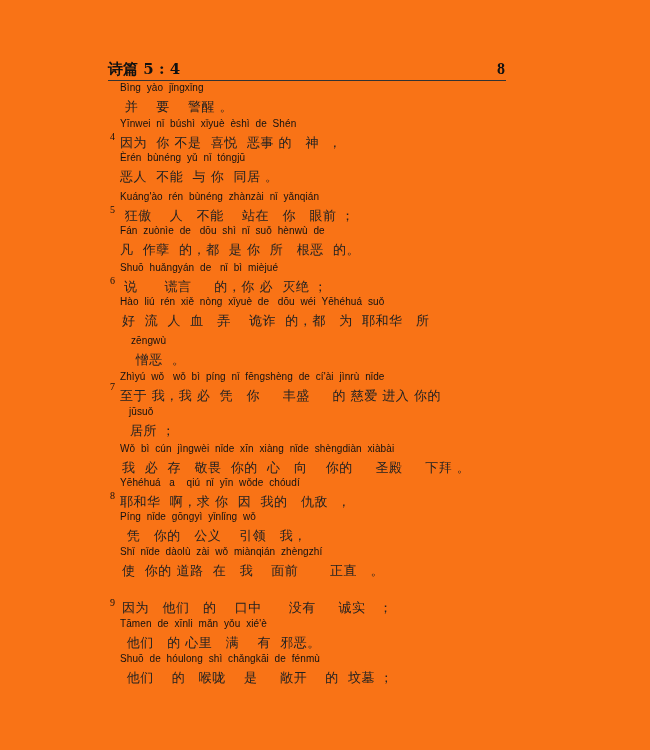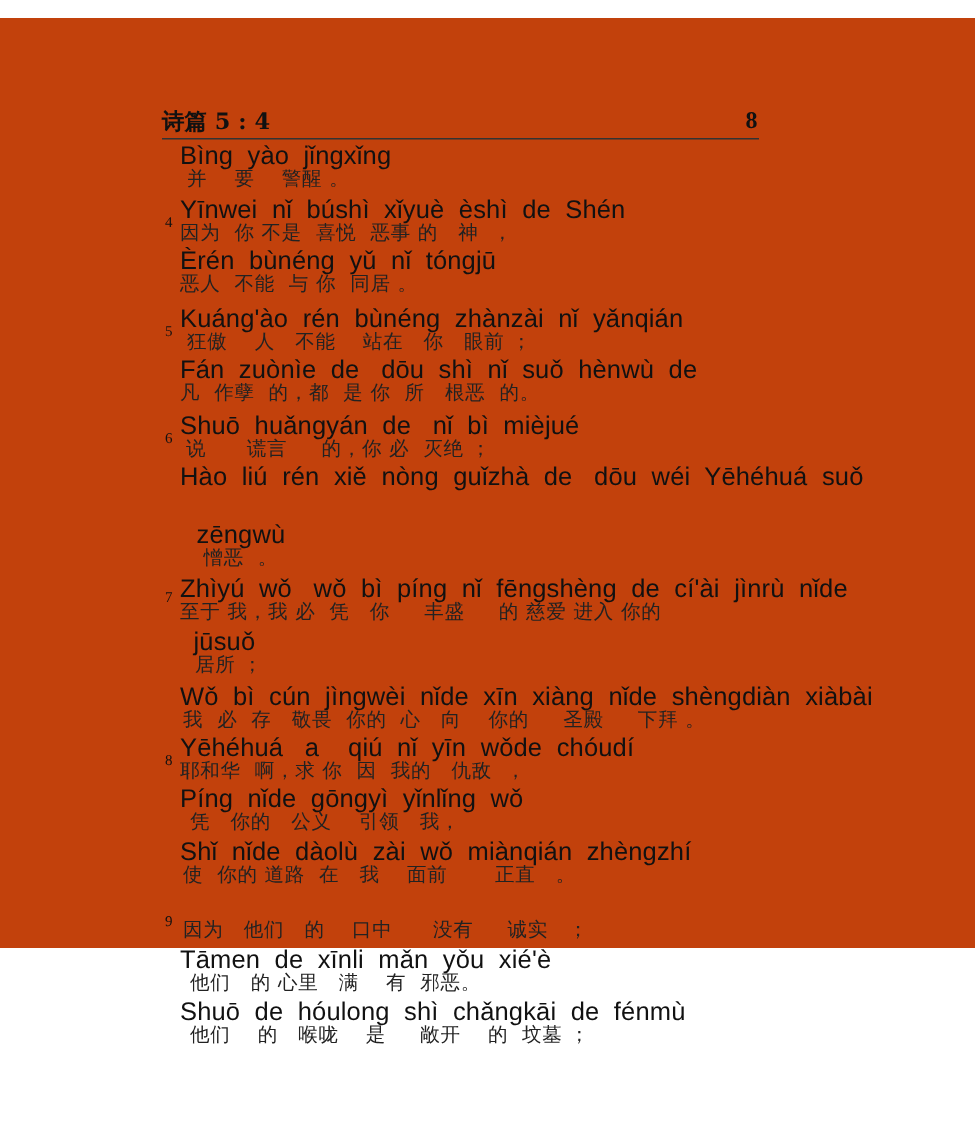--- a/index.html
+++ b/index.html
@@ -1,23 +1,23 @@
 <!DOCTYPE html>
 <html><head>
 <meta charset="utf-8">
 <style>
   html, body { margin: 0; padding: 0; background: #ffffff; }
   body { width: 650px; height: 750px; position: relative; overflow: hidden; }
-  .page { position: absolute; left: 0; top: 12px; width: 650px; height: 620px; background: #c2410c; }
+  .page { position: absolute; left: 0; top: 0; width: 650px; height: 750px; background: #f97316; }
   .header { position: absolute; left: 108px; top: 60px; width: 397px; height: 20px; }
   .header-title { position: absolute; left: 0; top: 0; font-family: "DejaVu Serif", serif; font-weight: bold; font-size: 15px; color: #111; white-space: nowrap; }
   .header-page { position: absolute; right: 0; top: 0; font-family: "Liberation Serif", serif; font-weight: bold; font-size: 16px; color: #111; }
   .rule { position: absolute; left: 108px; top: 80px; width: 398px; height: 0; border-top: 1.5px solid #333; }
   .line { position: absolute; white-space: pre; }
-  .py { font-family: "Liberation Sans", sans-serif; font-size: 17px; color: #111; letter-spacing: 0.1px; }
+  .py { font-family: "Liberation Sans", sans-serif; font-size: 10px; color: #111; letter-spacing: 0.1px; }
   .zh { font-family: "DejaVu Serif", serif; font-size: 13px; color: #222; letter-spacing: 0.5px; text-align: right; }
   .vnum { position: absolute; font-family: "Liberation Serif", serif; font-size: 10px; color: #111; }
 </style>
 </head>
 <body>
 
 <div class="page">
 
   <div class="header">
     <span class="header-title">诗篇 5 : 4</span>
@@ -39,21 +39,22 @@
   <span class="vnum" style="left:110px;top:204px">5</span>
   <div class="line zh" style="left:120px;top:207px"> 狂傲　 人　不能　 站在　你　眼前 ；</div>
 
   <div class="line py" style="left:120px;top:225px">Fán  zuònìe  de   dōu  shì  nǐ  suǒ  hènwù  de</div>
   <div class="line zh" style="left:120px;top:241px">凡  作孽  的，都  是 你  所　根恶  的。</div>
 
   <div class="line py" style="left:120px;top:262px">Shuō  huǎngyán  de   nǐ  bì  mièjué</div>
   <span class="vnum" style="left:110px;top:275px">6</span>
   <div class="line zh" style="left:124px;top:278px">说　　谎言　  的，你 必  灭绝 ；</div>
 
-  <div class="line py" style="left:120px;top:296px">Hào  liú  rén  xiě  nòng  guǐzhà  de   dōu  wéi  Yēhéhuá  suǒ</div>
+  <div class="line py" style="left:120px;top:296px">Hào  liú  rén  xiě  nòng  xǐyuè  de   dōu  wéi  Yēhéhuá  suǒ</div>
+  <div class="line zh" style="left:122px;top:312px">好  流  人  血　弄　 诡诈  的，都　为  耶和华　所</div>
 
   <div class="line py" style="left:131px;top:335px">zēngwù</div>
   <div class="line zh" style="left:131px;top:351px"> 憎恶  。</div>
 
   <div class="line py" style="left:120px;top:371px">Zhìyú  wǒ   wǒ  bì  píng  nǐ  fēngshèng  de  cí'ài  jìnrù  nǐde</div>
   <span class="vnum" style="left:110px;top:381px">7</span>
   <div class="line zh" style="left:120px;top:387px">至于 我，我 必  凭　你　  丰盛　  的 慈爱 进入 你的</div>
 
   <div class="line py" style="left:129px;top:406px">jūsuǒ</div>
   <div class="line zh" style="left:130px;top:422px">居所 ；</div>

